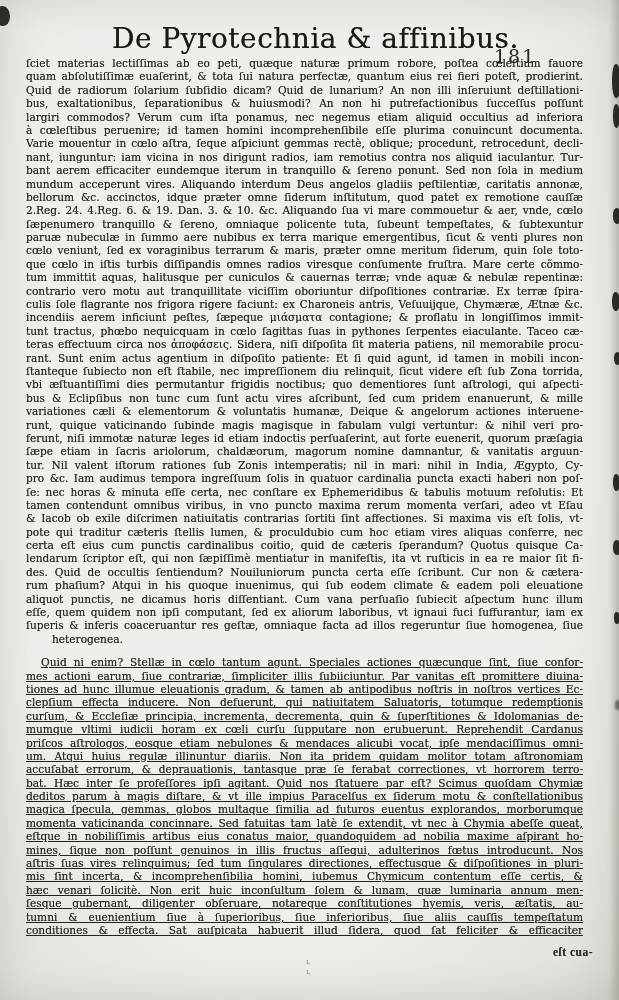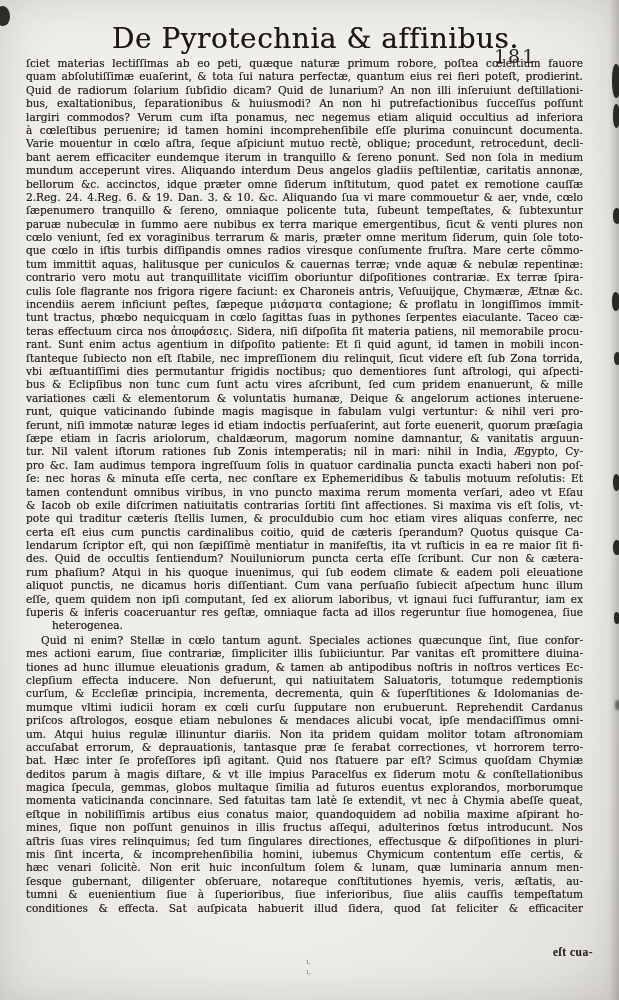--- a/index.html
+++ b/index.html
@@ -42,21 +42,21 @@
     letter-spacing: 2px;
     color: #2a2620;
   }
   .text-block {
     position: absolute;
     left: 26px;
     top: 57px;
     width: 557px;
   }
   .paragraph { margin: 0; padding: 0; }
-  .paragraph + .paragraph { margin-top: 1px; }
+  .paragraph + .paragraph { margin-top: 10px; text-decoration: underline; }
   .line {
     height: 13.4px;
     overflow: hidden;
     font-size: 10.6px;
     line-height: 13.4px;
     text-align: justify;
     text-align-last: justify;
     -moz-text-align-last: justify;
     color: #28231d;
     text-shadow: 0 0 0.5px rgba(30,24,16,0.55);
@@ -113,21 +113,22 @@
   </div>
 
   <div class="text-block">
       <div class="paragraph">
         <div class="line">ſciet materias lectiſſimas ab eo peti, quæque naturæ primum robore, poſtea cœleſtium fauore</div>
         <div class="line">quam abſolutiſſimæ euaſerint, &amp; tota ſui natura perfectæ, quantum eius rei fieri poteſt, prodierint.</div>
         <div class="line">Quid de radiorum ſolarium ſubſidio dicam? Quid de lunarium? An non illi inſeruiunt deſtillationi-</div>
         <div class="line">bus, exaltationibus, ſeparationibus &amp; huiusmodi? An non hi putrefactionibus ſucceſſus poſſunt</div>
         <div class="line">largiri commodos? Verum cum iſta ponamus, nec negemus etiam aliquid occultius ad inferiora</div>
         <div class="line">à cœleſtibus peruenire; id tamen homini incomprehenſibile eſſe plurima conuincunt documenta.</div>
-        <div class="line">Varie mouentur in cœlo aſtra, ſeque aſpiciunt mutuo rectè, oblique; procedunt, retrocedunt, decli-</div>
+        <div class="line">Varie mouentur in cœlo aſtra, ſeque aſpiciunt gemmas rectè, oblique; procedunt, retrocedunt, decli-</div>
+        <div class="line">nant, iunguntur: iam vicina in nos dirigunt radios, iam remotius contra nos aliquid iaculantur. Tur-</div>
         <div class="line">bant aerem efficaciter eundemque iterum in tranquillo &amp; ſereno ponunt. Sed non ſola in medium</div>
         <div class="line">mundum acceperunt vires. Aliquando interdum Deus angelos gladiis peſtilentiæ, caritatis annonæ,</div>
         <div class="line">bellorum &amp;c. accinctos, idque præter omne ſiderum inſtitutum, quod patet ex remotione cauſſæ</div>
         <div class="line">2.Reg. 24. 4.Reg. 6. &amp; 19. Dan. 3. &amp; 10. &amp;c.   Aliquando ſua vi mare commouetur &amp; aer, vnde, cœlo</div>
         <div class="line">ſæpenumero tranquillo &amp; ſereno, omniaque policente tuta, ſubeunt tempeſtates, &amp; ſubtexuntur</div>
         <div class="line">paruæ nubeculæ in ſummo aere nubibus ex terra marique emergentibus, ſicut &amp; venti plures non</div>
         <div class="line">cœlo veniunt, ſed ex voraginibus terrarum &amp; maris, præter omne meritum ſiderum, quin ſole toto-</div>
         <div class="line">que cœlo in iſtis turbis diſſipandis omnes radios viresque conſumente fruſtra.  Mare certe cõmmo-</div>
         <div class="line">tum immittit aquas, halitusque per cuniculos &amp; cauernas terræ; vnde aquæ &amp; nebulæ repentinæ:</div>
         <div class="line">contrario vero motu aut tranquillitate viciſſim oboriuntur diſpoſitiones contrariæ.  Ex terræ ſpira-</div>

